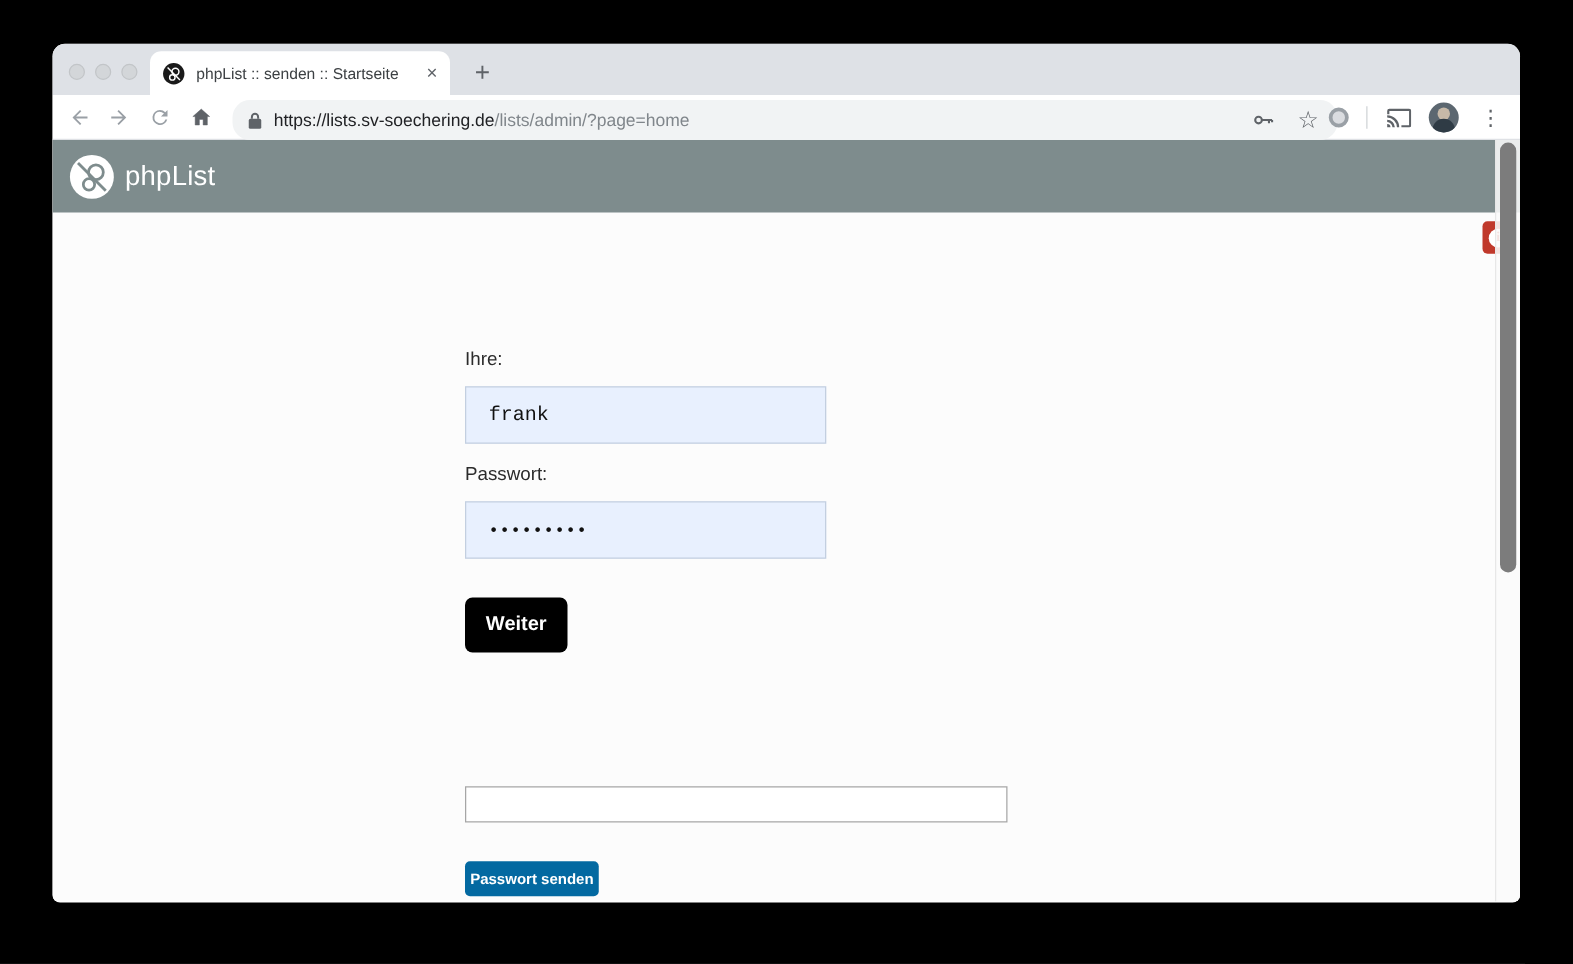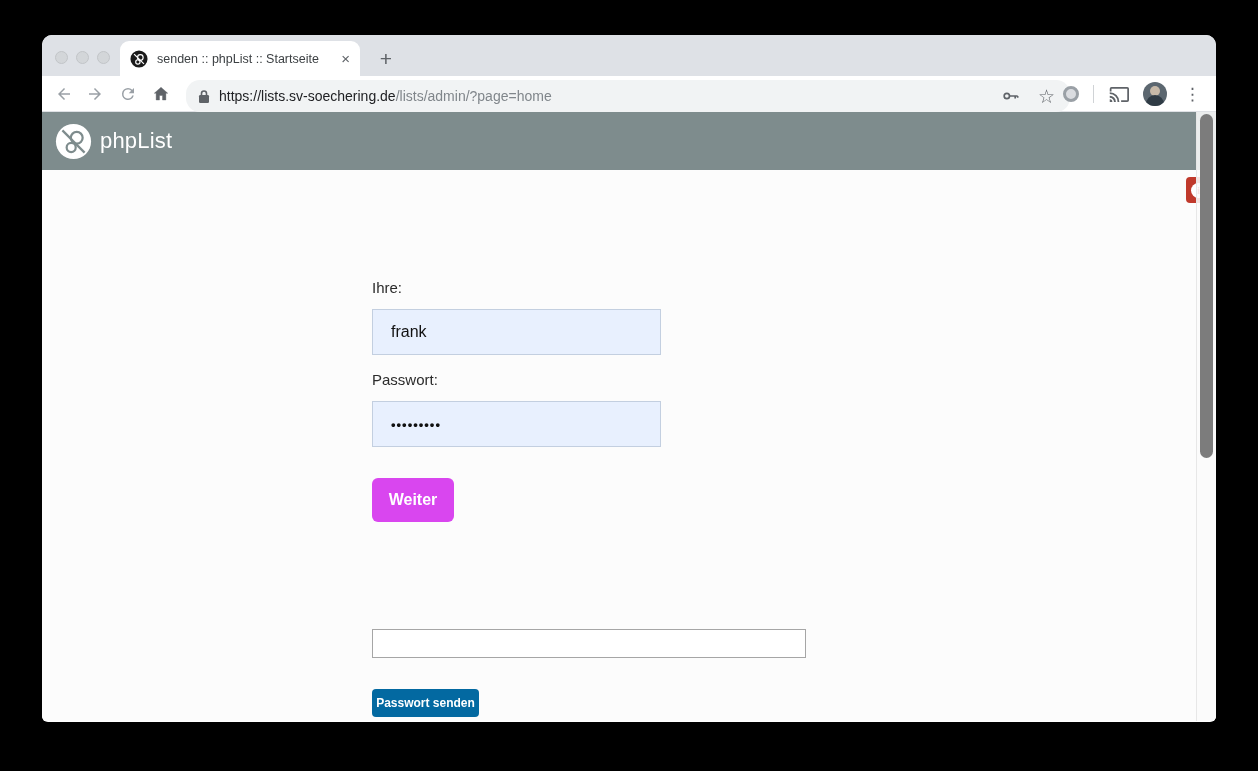--- a/index.html
+++ b/index.html
@@ -48,24 +48,24 @@
   .site-header { position:absolute; left:0; top:0; width:100%; height:58px; background:#7e8c8d;
                  display:flex; align-items:center; padding-left:13px; }
   .brand-logo { width:37px; height:37px; }
   .brand-name { color:#fff; font-size:22px; margin-left:8px; letter-spacing:0.2px; }
 
   .form-label { position:absolute; left:330px; font-size:15px; color:#2b2b2b; }
   .lbl-name { top:167px; }
   .lbl-pass { top:259px; }
   .login-input { position:absolute; left:330px; width:289px; height:46px; background:#e8f0fe;
                  border:1px solid #c3cfe0; font-size:16px; color:#111; padding:0 0 0 18px;
-                 font-family:Liberation Sans, sans-serif; }
+                 font-family:Liberation Mono, monospace; }
   .inp-name { top:197px; }
   .inp-pass { top:289px; letter-spacing:1px; font-weight:bold; font-size:13px; }
-  .btn-weiter { position:absolute; left:330px; top:366px; width:82px; height:44px; background:#d946ef;
+  .btn-weiter { position:absolute; left:330px; top:366px; width:82px; height:44px; background:#000000;
                 color:#fff; border:none; border-radius:6px; font-size:16px; font-weight:bold;
                 font-family:"Liberation Sans", sans-serif; }
   .forgot-text { position:absolute; left:330px; top:484px; font-size:15px; color:#4a4a4a; }
   .inp-email { position:absolute; left:330px; top:517px; width:434px; height:29px; background:#fff;
                border:1px solid #a6a6a6; font-size:14px; padding:0 8px; }
   .btn-send { position:absolute; left:330px; top:577px; width:107px; height:28px; background:#0369a1;
               color:#fff; border:none; border-radius:4px; font-size:12px; font-weight:bold;
               font-family:"Liberation Sans", sans-serif; }
 
   .info-badge { position:absolute; left:1144px; top:65px; width:25px; height:26px; background:#c0392b;
@@ -89,21 +89,21 @@
       <span></span>
       <span></span>
     </div>
     <div class="tab">
       <svg class="tab-favicon" viewBox="0 0 40 40">
         <circle cx="20" cy="20" r="19" fill="#1a1a1a"></circle>
         <line x1="9" y1="9" x2="31" y2="31" stroke="#fff" stroke-width="2.6"></line>
         <circle cx="23" cy="16.5" r="6.2" fill="none" stroke="#fff" stroke-width="2.6"></circle>
         <circle cx="17.5" cy="26.5" r="4.8" fill="none" stroke="#fff" stroke-width="2.6"></circle>
       </svg>
-      <span class="tab-title">senden :: phpList :: Startseite</span>
+      <span class="tab-title">phpList :: senden :: Startseite</span>
       <span class="tab-close">×</span>
     </div>
     <div class="newtab-btn">+</div>
   </div>
 
   <div class="toolbar">
     <div class="nav-ic i-back">
       <svg width="18" height="18" viewBox="0 0 24 24">
           <path d="M20 11H7.8l5.6-5.6L12 4l-8 8 8 8 1.4-1.4L7.8 13H20z" fill="#9aa0a6"></path>
         </svg>

